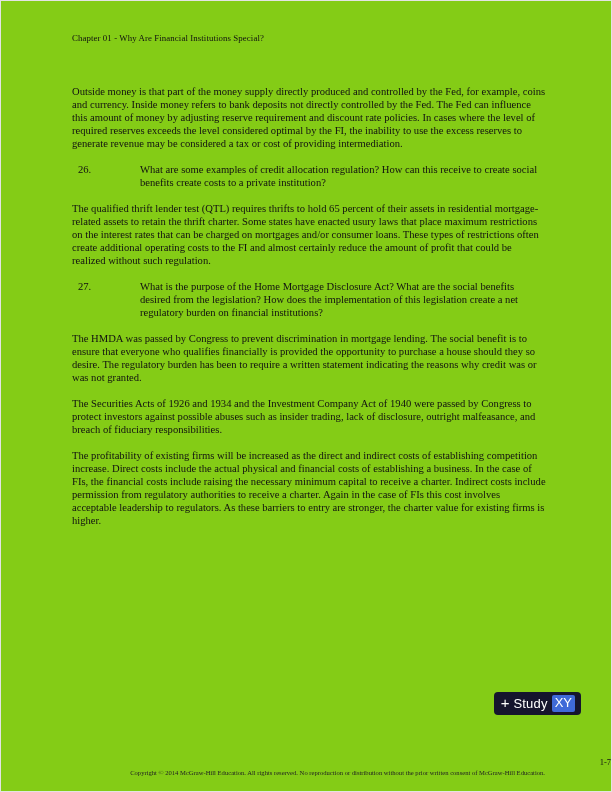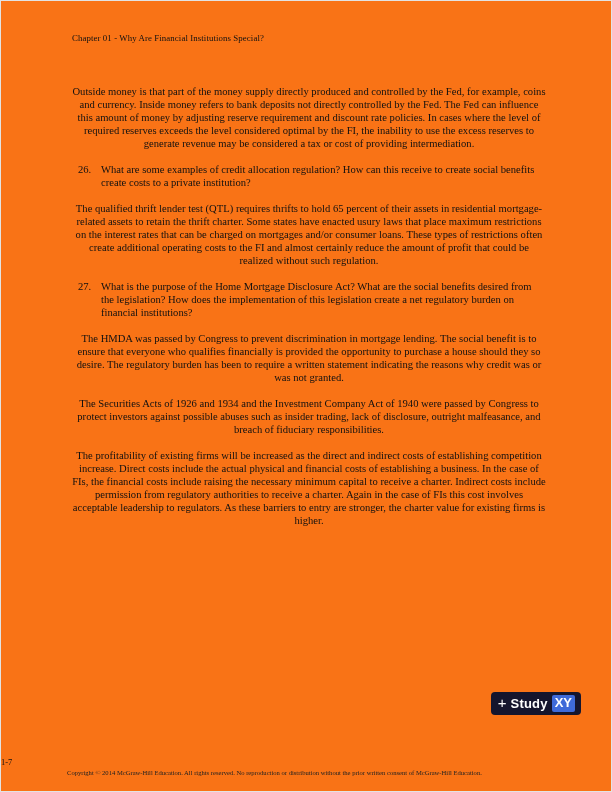--- a/index.html
+++ b/index.html
@@ -4,21 +4,21 @@
 <style>
   html, body {
     margin: 0;
     padding: 0;
     background: #ffffff;
   }
   .page {
     position: relative;
     width: 612px;
     height: 792px;
-    background: #f97316;
+    background: #84cc16;
     box-sizing: border-box;
     border: 1px solid #e3e3e3;
     font-family: "Liberation Serif", serif;
     color: #111111;
     overflow: hidden;
     padding-left: 17px;
   }
   .running-header {
     position: absolute;
     top: 32px;
@@ -30,43 +30,44 @@
   .content {
     position: absolute;
     top: 84px;
     left: 71px;
     width: 474px;
     font-size: 10.6px;
     line-height: 13px;
   }
   .para {
     margin: 0 0 13px 0;
-    text-align: center;
+    text-align: left;
   }
   .qa-question {
     display: flex;
     margin: 0 0 13px 0;
     padding-left: 6px;
     box-sizing: border-box;
+    gap: 39px;
   }
   .qa-num {
     flex: 0 0 23px;
   }
   .qa-text {
     flex: 1 1 auto;
   }
   .italic {
     font-style: italic;
   }
   .footer {
     position: absolute;
     left: 0;
     right: 0;
     bottom: 14px;
-    text-align: left;
+    text-align: right;
   }
   .page-number {
     font-size: 8.5px;
     margin-bottom: 2px;
   }
   .copyright {
     font-size: 6.6px;
     line-height: 8.5px;
     width: 478px;
     margin: 0 auto;
@@ -88,28 +89,28 @@
   .studyxy-plus {
     color: #ffffff;
     font-size: 15px;
     font-weight: 400;
     line-height: 1;
     transform: translateY(-1px);
   }
   .studyxy-study {
     color: #ffffff;
     font-size: 13px;
-    font-weight: bold;
+    font-weight: normal;
     letter-spacing: 0.2px;
   }
   .studyxy-xy {
     background: #3f6ad8;
     color: #ffffff;
     font-size: 13px;
-    font-weight: bold;
+    font-weight: normal;
     border-radius: 2px;
     padding: 1px 3px;
     line-height: 1.1;
   }
 </style>
 </head>
 <body>
 
 <div class="page">
 

